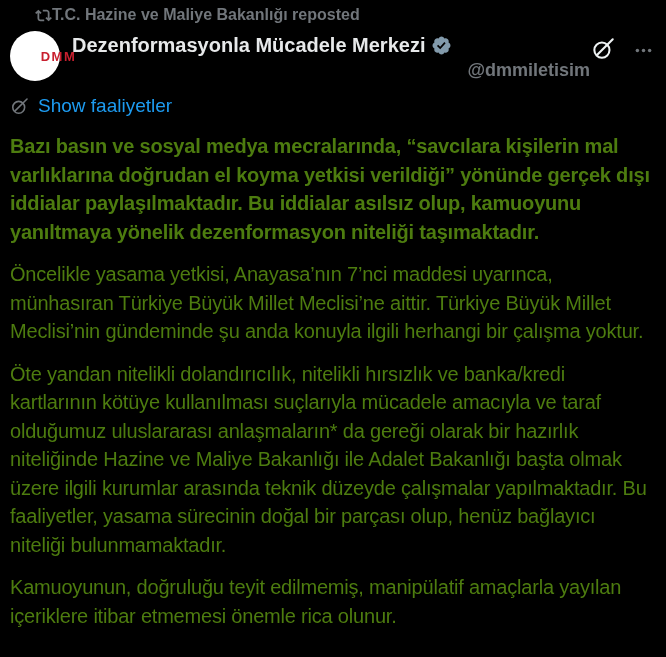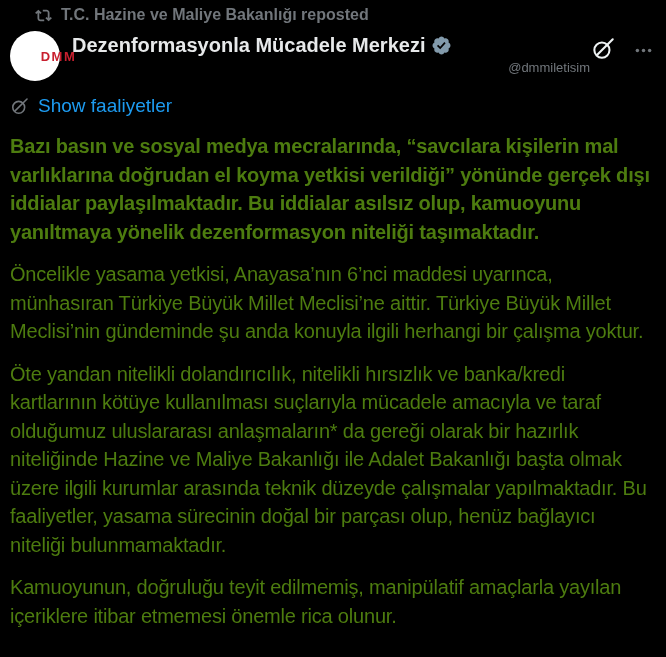--- a/index.html
+++ b/index.html
@@ -11,21 +11,20 @@
     color: #e7e9ea;
     font-family: "Liberation Sans", sans-serif;
     overflow: hidden;
   }
   .post { padding: 5px 12px 0 10px; }
 
   
   .repost-row {
     display: flex;
     align-items: center;
-    gap: 9px;
     padding-left: 25px;
     height: 20px;
     color: #71767b;
     font-size: 16px;
     font-weight: 700;
     cursor: pointer;
   }
   .repost-row svg { width: 17px; height: 17px; flex: 0 0 auto; }
 
   
@@ -47,21 +46,21 @@
     margin-left: 47px;
   }
   .id-col { margin-left: 12px; flex: 1 1 auto; min-width: 0; padding-top: 2px; text-align: right; }
   .name-row {
     display: flex; align-items: center; gap: 6px;
     font-size: 20px; font-weight: 700; color: #e7e9ea;
     line-height: 24px;
     cursor: pointer;
   }
   .name-row svg { width: 21px; height: 21px; flex: 0 0 auto; margin-top: 1px; }
-  .handle { font-size: 13px; color: #71767b; margin-top: 3px; cursor: pointer; }
+  .handle { font-size: 18px; color: #71767b; margin-top: 3px; cursor: pointer; font-weight: bold; }
 
   .header-actions { display: flex; align-items: flex-start; gap: 17px; padding-top: 5px; }
   .grok-btn { width: 26px; height: 26px; color: #eff3f4; cursor: pointer; }
   .grok-btn svg { width: 26px; height: 26px; }
   .more-btn { width: 21px; height: 21px; margin-top: 4px; color: #71767b; cursor: pointer; }
   .more-btn svg { width: 21px; height: 21px; }
 
   
   .translate-row {
     display: flex; align-items: center; gap: 9px;
@@ -128,18 +127,18 @@
   <div class="translate-row">
     <svg viewBox="0 0 24 24" fill="none" stroke="currentColor" stroke-width="2">
       <circle cx="11" cy="13" r="7.5"></circle>
       <path d="M6.4 17.6 L21.5 2.5" stroke-linecap="round"></path>
     </svg>
     <span class="translate-label">Show faaliyetler</span>
   </div>
 
   <div class="tweet-body">
     <p class="lead">Bazı basın ve sosyal medya mecralarında, “savcılara kişilerin mal varlıklarına doğrudan el koyma yetkisi verildiği” yönünde gerçek dışı iddialar paylaşılmaktadır. Bu iddialar asılsız olup, kamuoyunu yanıltmaya yönelik dezenformasyon niteliği taşımaktadır.</p>
-    <p>Öncelikle yasama yetkisi, Anayasa’nın 6’nci maddesi uyarınca, münhasıran Türkiye Büyük Millet Meclisi’ne aittir. Türkiye Büyük Millet Meclisi’nin gündeminde şu anda konuyla ilgili herhangi bir çalışma yoktur.</p>
+    <p>Öncelikle yasama yetkisi, Anayasa’nın 7’nci maddesi uyarınca, münhasıran Türkiye Büyük Millet Meclisi’ne aittir. Türkiye Büyük Millet Meclisi’nin gündeminde şu anda konuyla ilgili herhangi bir çalışma yoktur.</p>
     <p>Öte yandan nitelikli dolandırıcılık, nitelikli hırsızlık ve banka/kredi kartlarının kötüye kullanılması suçlarıyla mücadele amacıyla ve taraf olduğumuz uluslararası anlaşmaların* da gereği olarak bir hazırlık niteliğinde Hazine ve Maliye Bakanlığı ile Adalet Bakanlığı başta olmak üzere ilgili kurumlar arasında teknik düzeyde çalışmalar yapılmaktadır. Bu faaliyetler, yasama sürecinin doğal bir parçası olup, henüz bağlayıcı niteliği bulunmamaktadır.</p>
     <p>Kamuoyunun, doğruluğu teyit edilmemiş, manipülatif amaçlarla yayılan içeriklere itibar etmemesi önemle rica olunur.</p>
   </div>
 
 </div>
 
 </body></html>

